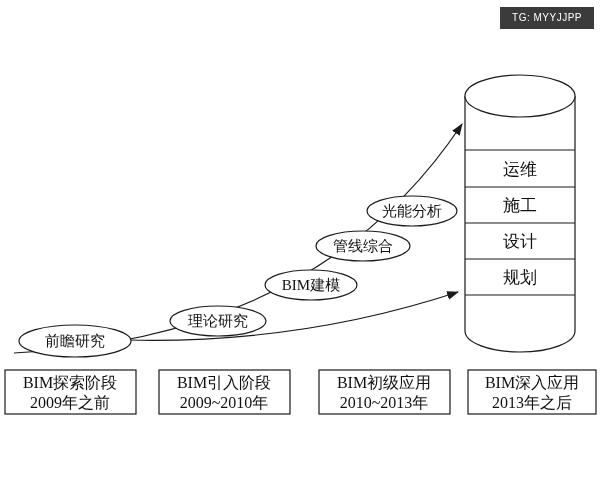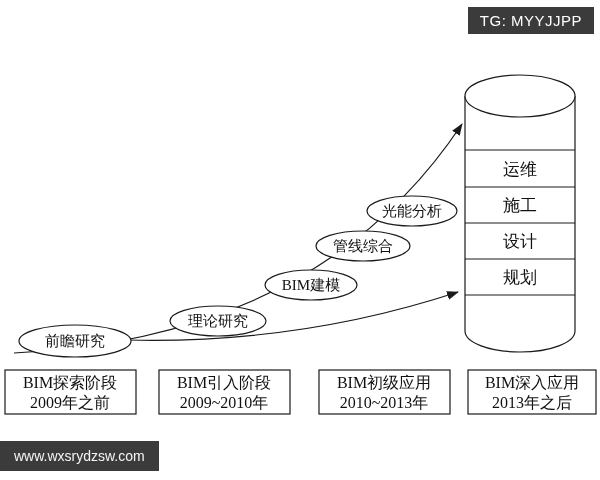--- a/index.html
+++ b/index.html
@@ -15,21 +15,21 @@
     overflow: hidden;
     font-family: "Liberation Serif", serif;
   }
   .badge {
     position: absolute;
     top: 7px;
     right: 6px;
     background: #3b3b3b;
     color: #ffffff;
     font-family: "Liberation Sans", sans-serif;
-    font-size: 15px;
+    font-size: 10px;
     letter-spacing: 0.5px;
     padding: 6px 12px;
     line-height: 1;
   }
   .watermark {
     position: absolute;
     left: 0;
     bottom: 9px;
     background: #3b3b3b;
     color: #f5f5f5;
@@ -135,15 +135,14 @@
       <text class="stage-text" x="384" y="408" text-anchor="middle">2010~2013年</text>
     </g>
     <g>
       <rect class="shape" x="468" y="370" width="128" height="44"></rect>
       <text class="stage-text" x="532" y="388" text-anchor="middle">BIM深入应用</text>
       <text class="stage-text" x="532" y="408" text-anchor="middle">2013年之后</text>
     </g>
 
   </svg>
 
-  <div class="watermark">www.wxsrydzsw.com</div>
 
 </div>
 
 </body></html>

